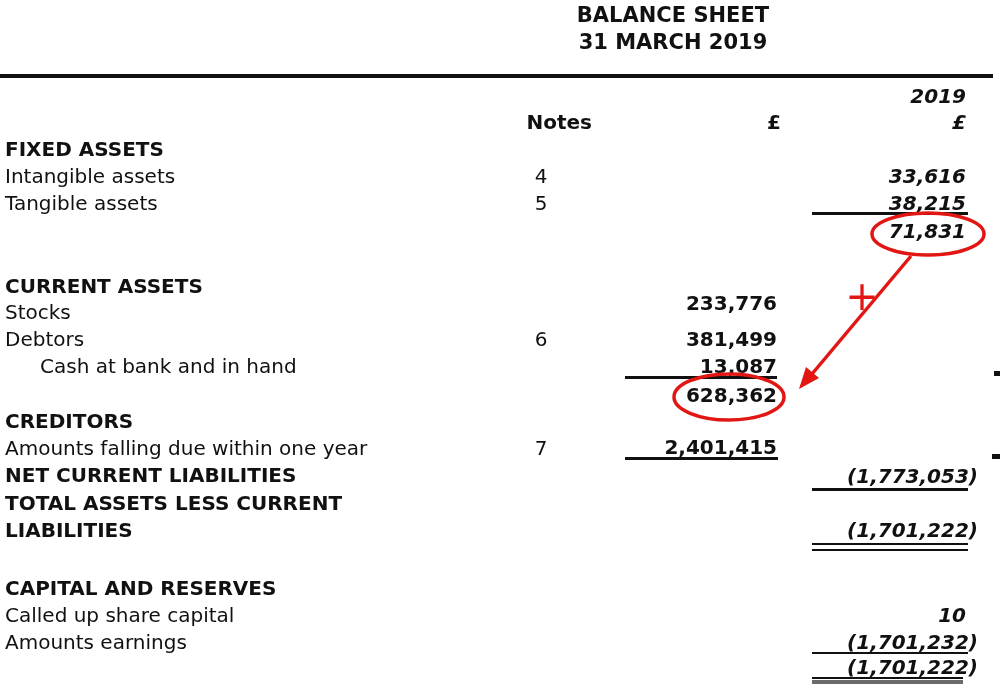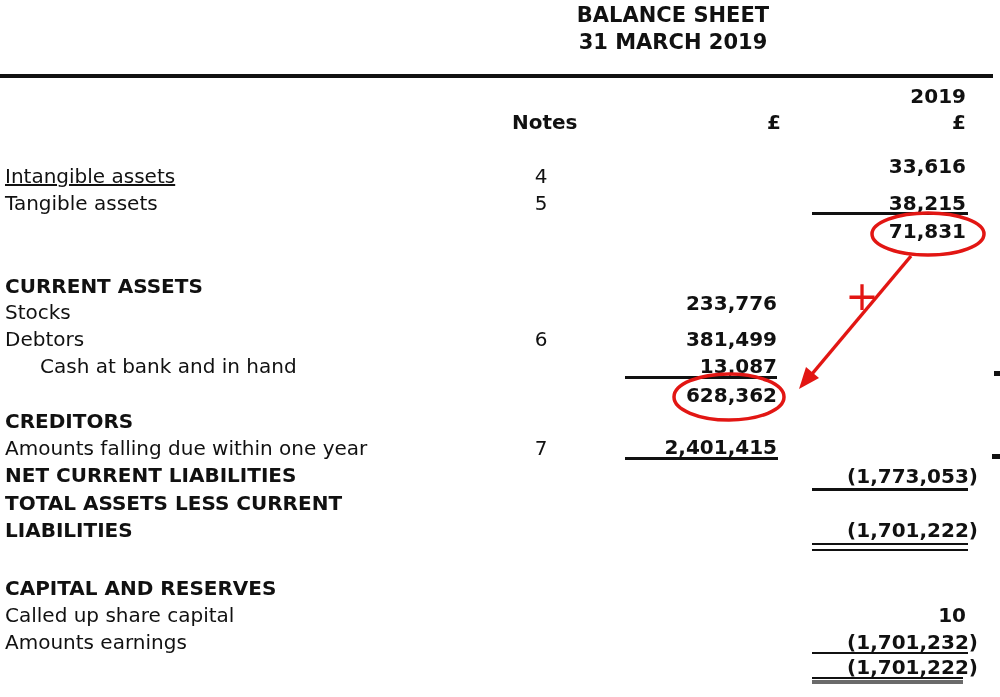--- a/index.html
+++ b/index.html
@@ -3,21 +3,21 @@
 <meta charset="utf-8">
 <style>
   html,body{margin:0;padding:0;background:#fff;}
   #canvas{
     position:relative;width:1000px;height:697px;background:#ffffff;overflow:hidden;
     font-family:"DejaVu Sans","Liberation Sans",sans-serif;color:#111;padding-left:8px;
   }
   .t{position:absolute;white-space:nowrap;font-size:20px;line-height:22px;color:#111;}
   .b{font-weight:bold;}
   .num{text-align:right;font-weight:bold;}
-  .rightcol{left:790px;width:188px;}
+  .rightcol{left:790px;width:188px;font-style:italic;}
   .midcol{left:600px;width:177px;}
   .pad{padding-right:12px;box-sizing:border-box;}
   .notecol{left:521px;width:40px;text-align:center;}
   .line{position:absolute;background:#111;}
   .title{position:absolute;left:340px;top:2px;width:666px;text-align:center;
          font-size:21px;font-weight:bold;line-height:27px;}
   svg.overlay{position:absolute;left:0;top:0;pointer-events:none;}
 </style>
 </head>
 <body>
@@ -25,27 +25,28 @@
 <div id="canvas">
 
   <div class="title">
     <div>BALANCE SHEET</div>
     <div>31 MARCH 2019</div>
   </div>
 
   <div class="line" style="left:0;top:74px;width:993px;height:4px;"></div>
 
   <div class="t num rightcol pad" style="top:85px;">2019</div>
-  <div class="t b" style="left:512px;top:111px;width:80px;text-align:left;">Notes</div>
+  <div class="t b" style="left:512px;top:111px;width:80px;text-align:right;">Notes</div>
   <div class="t b" style="left:767px;top:111px;">£</div>
   <div class="t num rightcol pad" style="top:111px;">£</div>
 
-  <div class="t" style="left:5px;top:165px;text-decoration:underline;">Intangible assets</div>
+  <div class="t b" style="left:5px;top:138px;">FIXED ASSETS</div>
+  <div class="t" style="left:5px;top:165px;">Intangible assets</div>
   <div class="t notecol" style="top:165px;">4</div>
-  <div class="t num rightcol pad" style="top:155px;">33,616</div>
+  <div class="t num rightcol pad" style="top:165px;">33,616</div>
   <div class="t" style="left:5px;top:192px;">Tangible assets</div>
   <div class="t notecol" style="top:192px;">5</div>
   <div class="t num rightcol pad" style="top:192px;">38,215</div>
   <div class="line" style="left:812px;top:212px;width:156px;height:3px;"></div>
   <div class="t num rightcol pad" style="top:220px;">71,831</div>
 
   <div class="t b" style="left:5px;top:275px;">CURRENT ASSETS</div>
   <div class="t" style="left:5px;top:301px;">Stocks</div>
   <div class="t num midcol" style="top:292px;">233,776</div>
   <div class="t" style="left:5px;top:328px;">Debtors</div>

